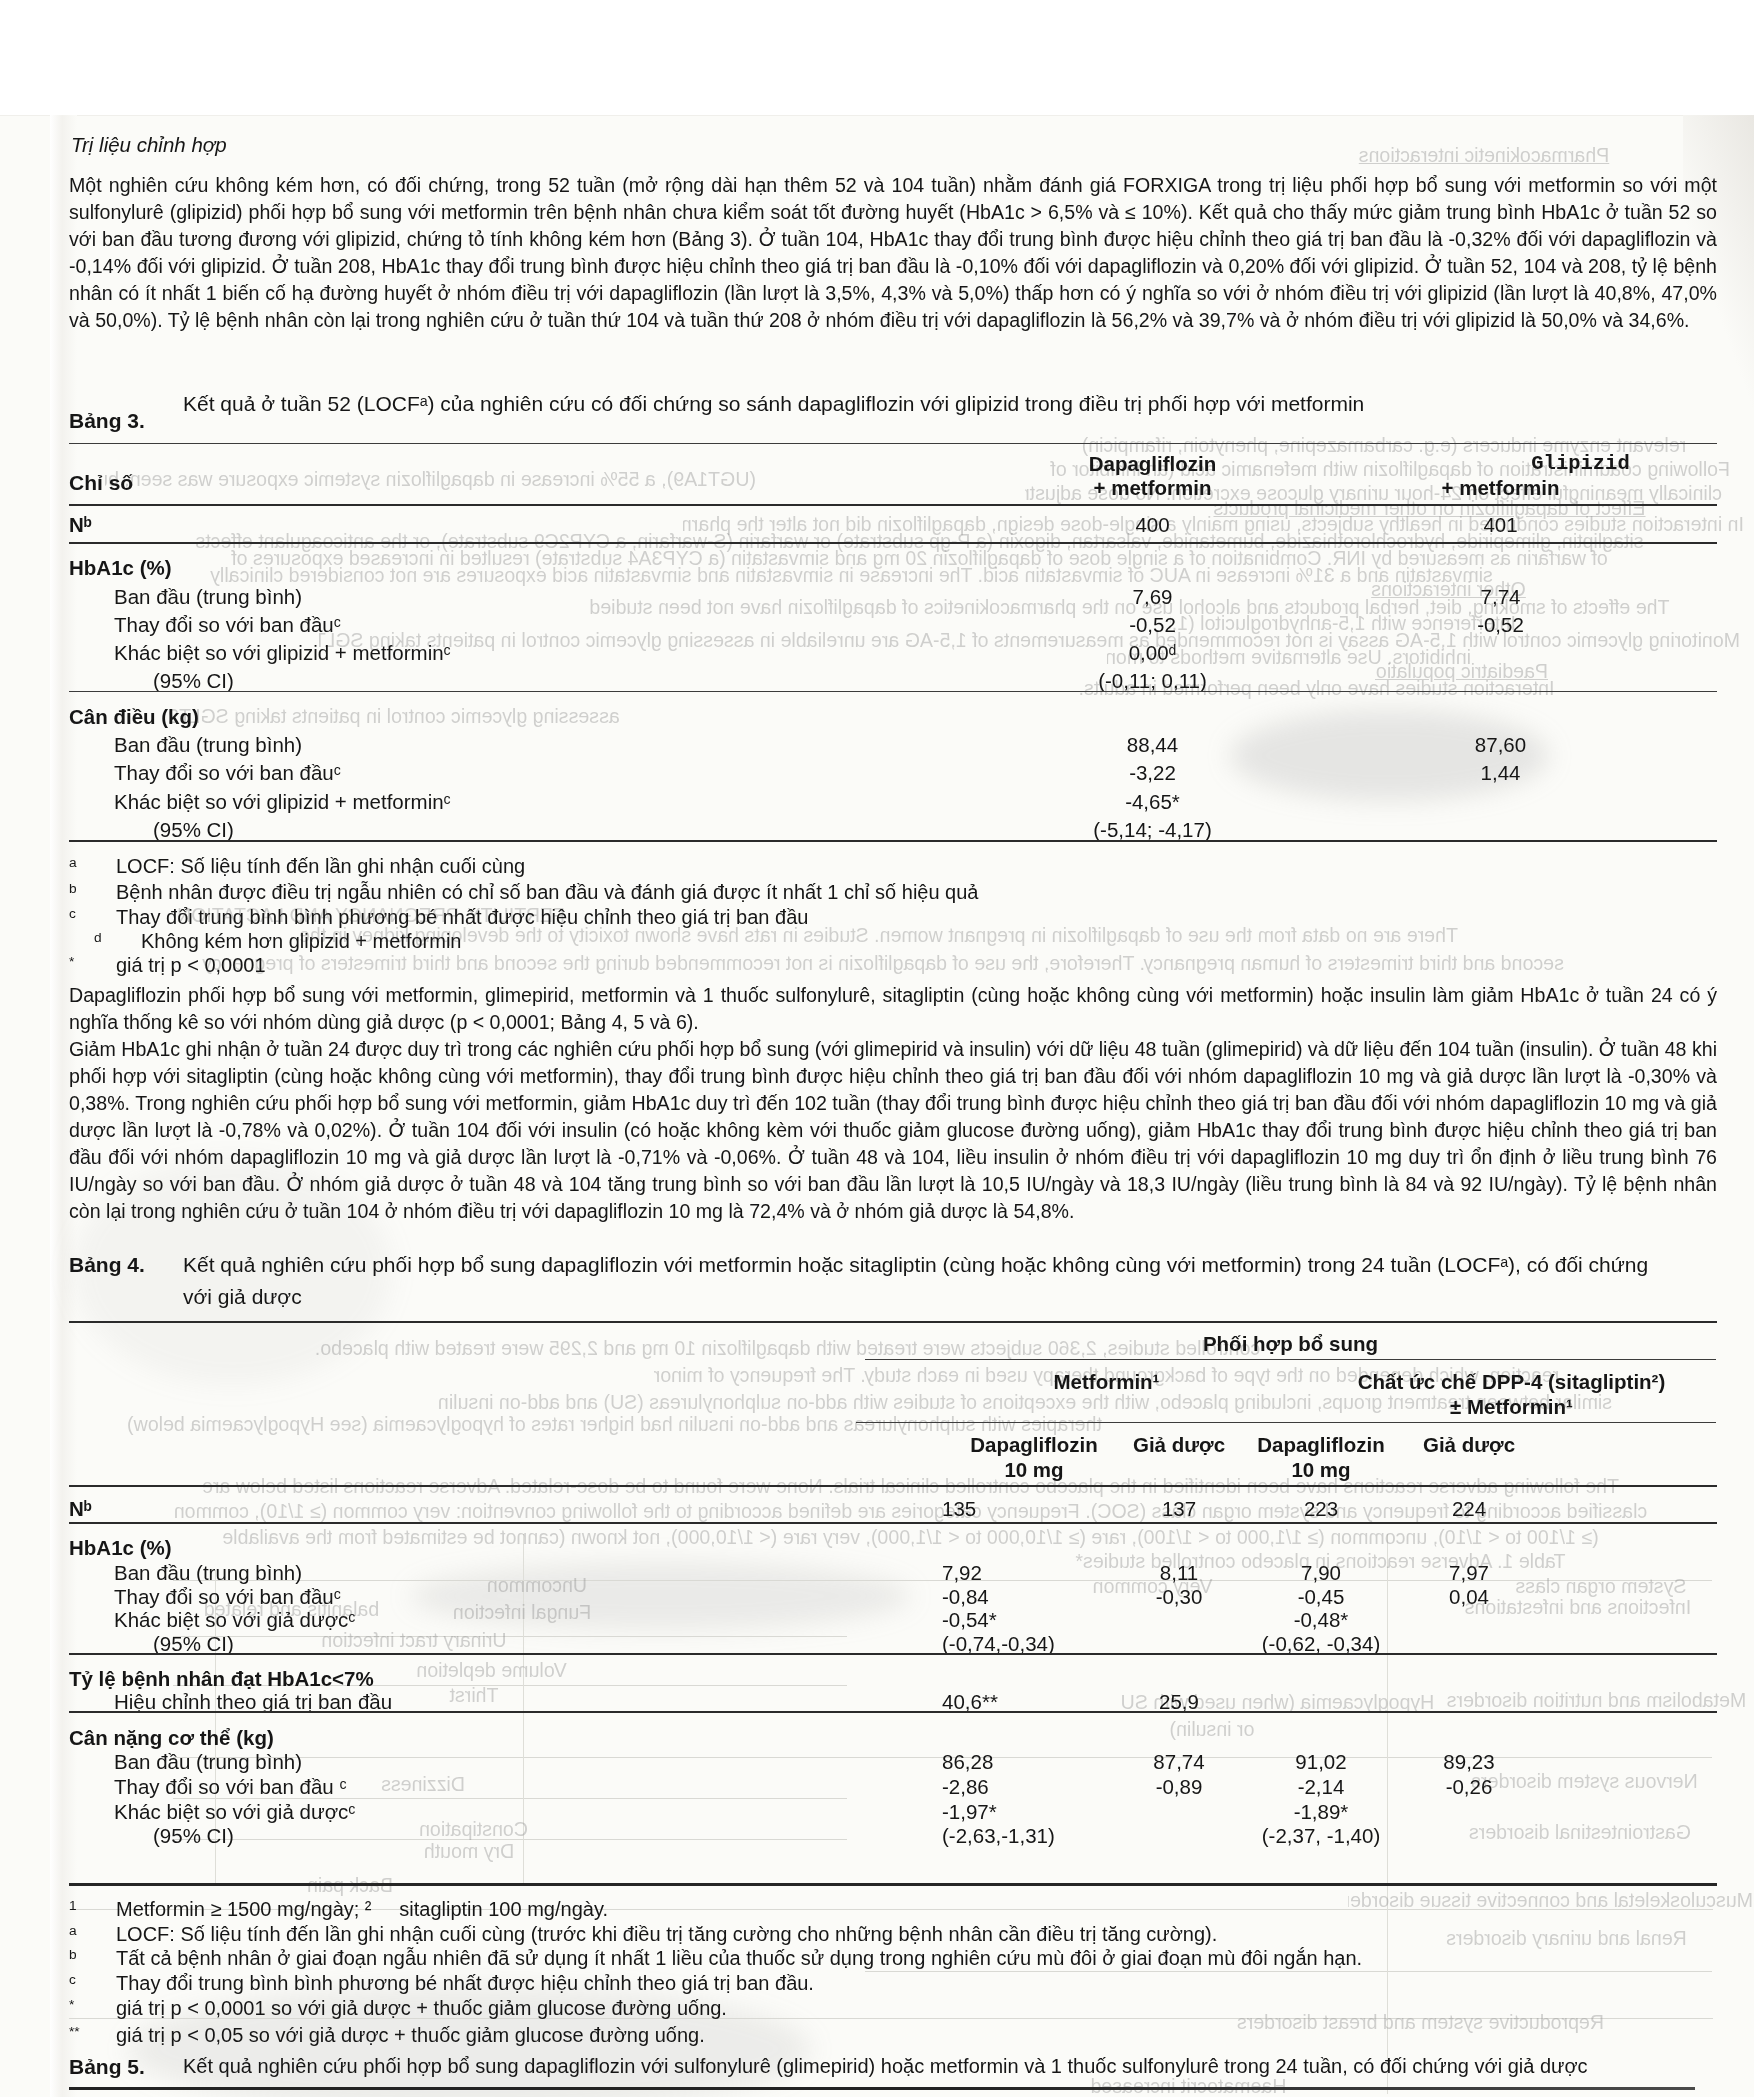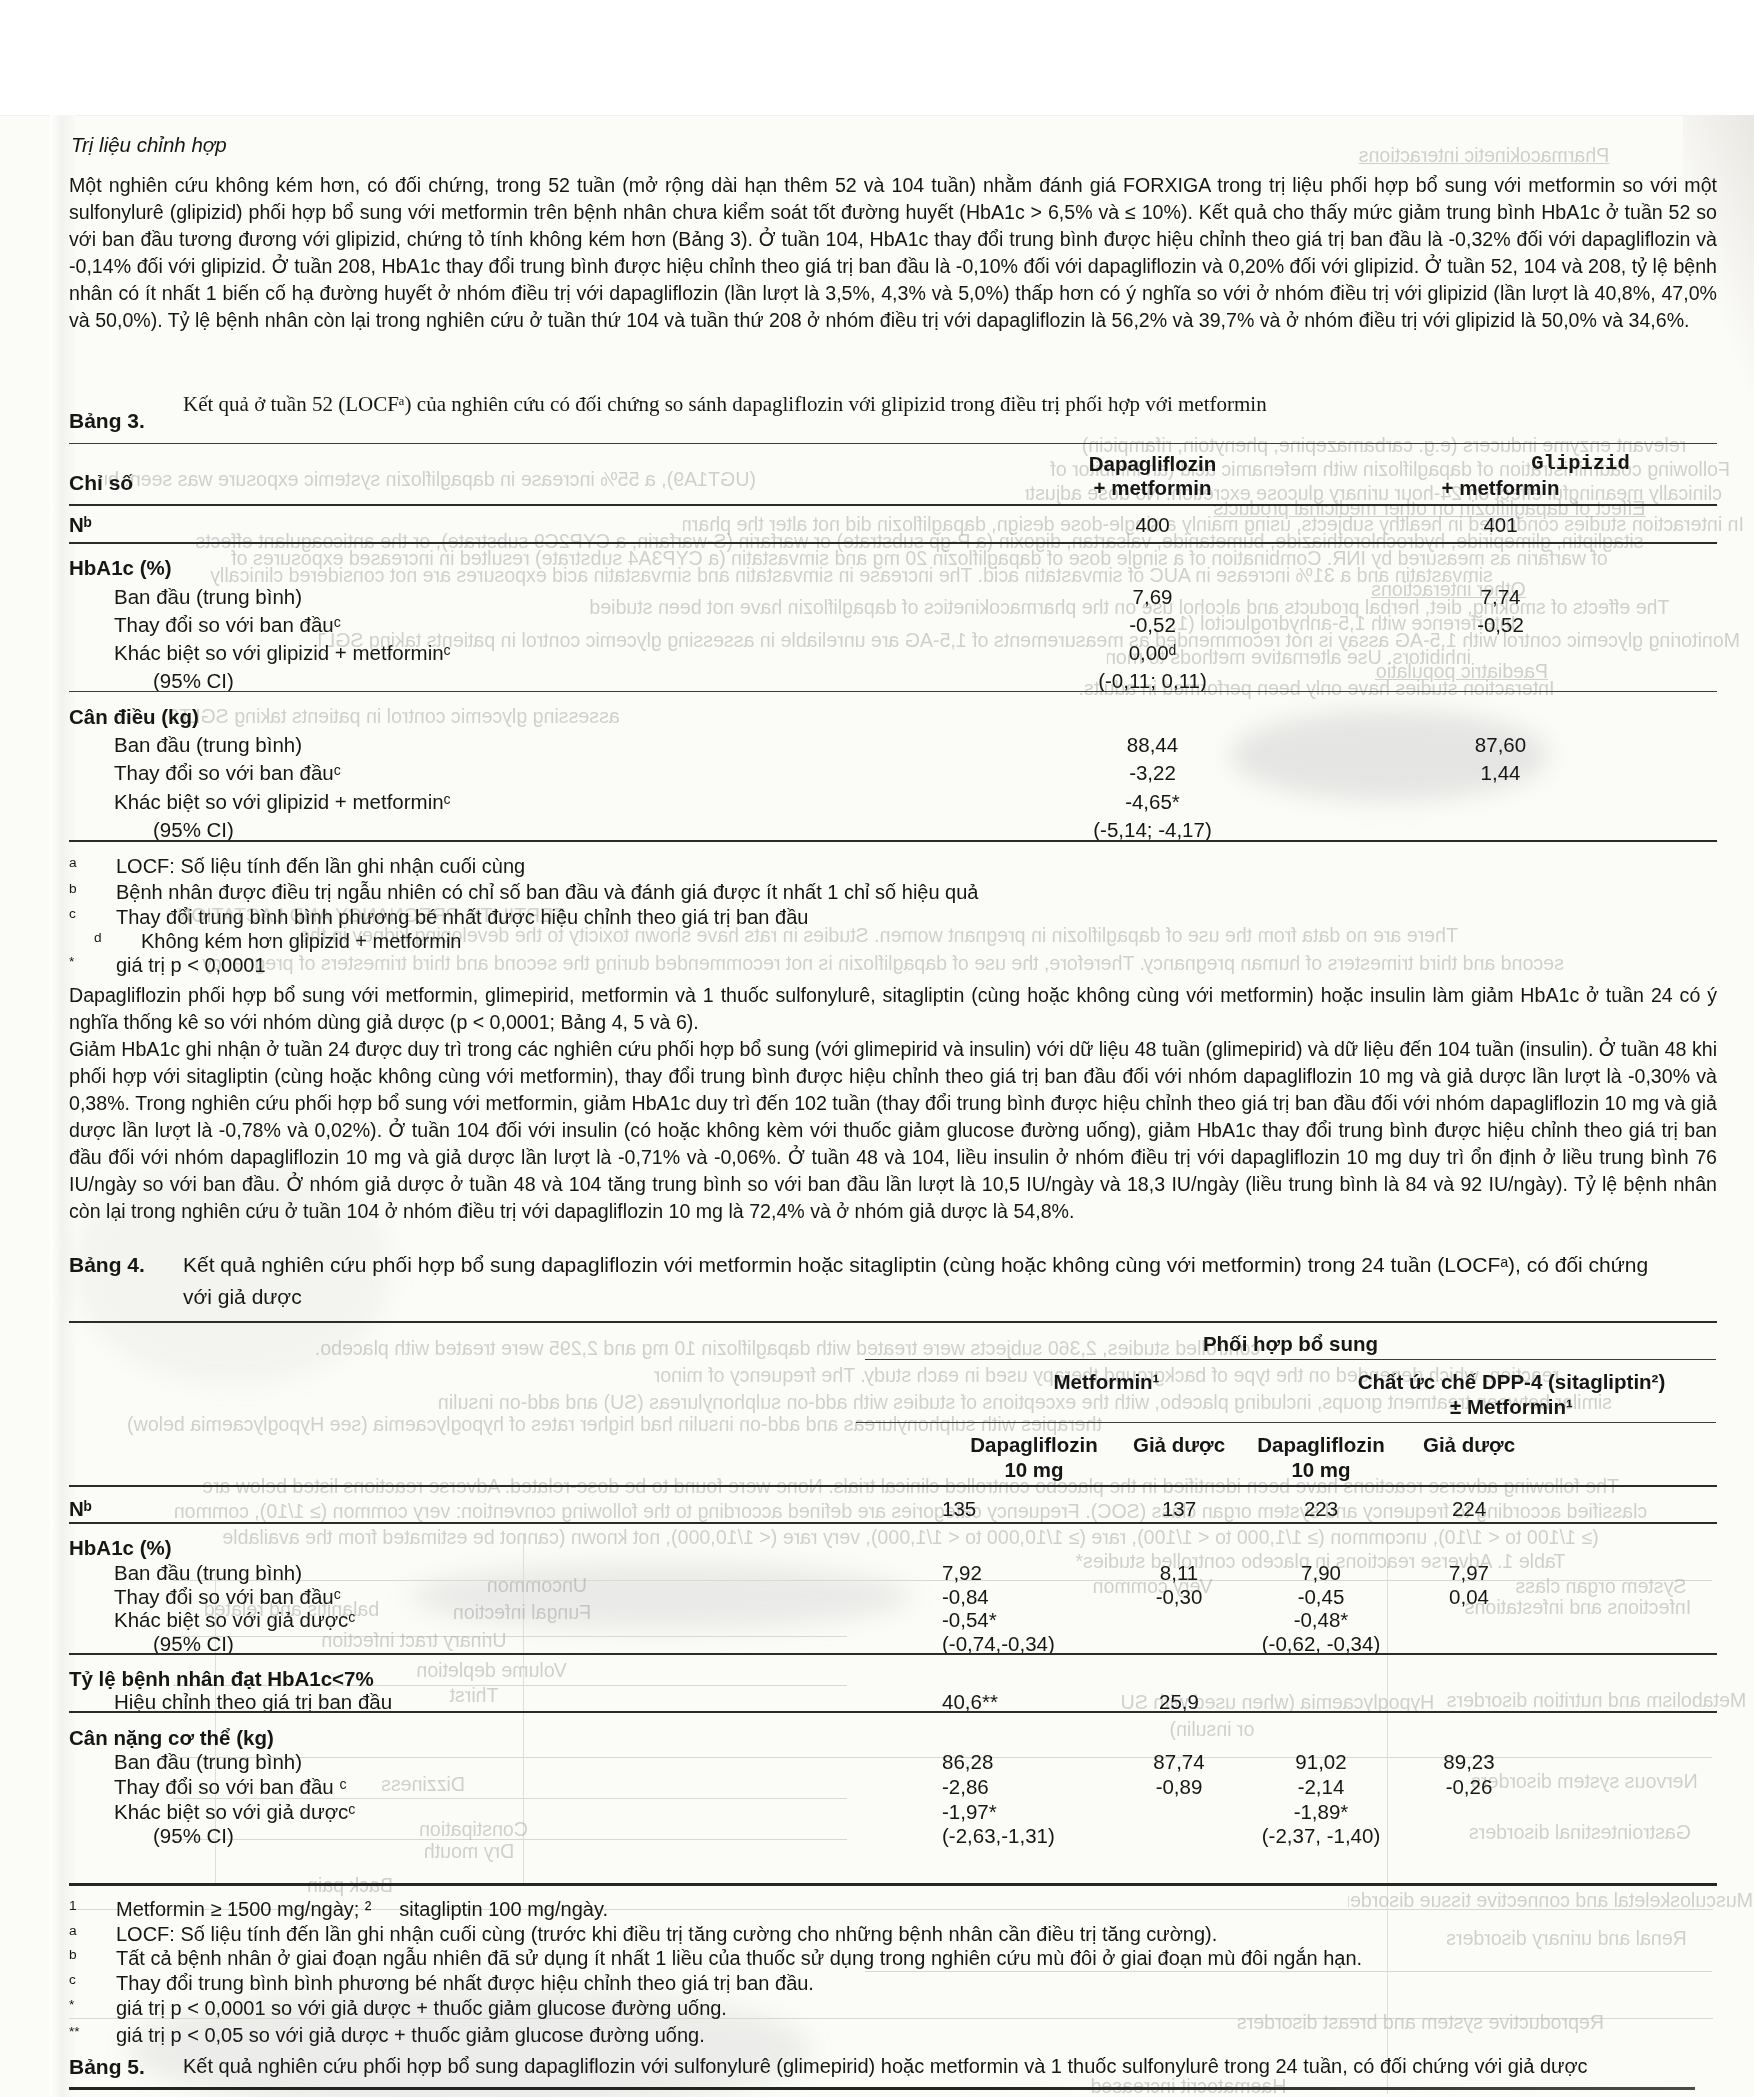--- a/index.html
+++ b/index.html
@@ -114,21 +114,21 @@
   <div class="g" style="left:1348px;top:1889px;width:405px;">Musculoskeletal and connective tissue disorders</div>
   <div class="g" style="left:1421px;top:1927px;width:291px;">Renal and urinary disorders</div>
   <div class="g" style="left:1220px;top:2011px;width:401px;">Reproductive system and breast disorders</div>
   <div class="g" style="left:1070px;top:2075px;width:237px;">Haematocrit increased</div>
 
   <div class="abs i" style="left:71px;top:133px;font-size:20.5px;">Trị liệu chỉnh hợp</div>
 
   <div class="para" style="top:172px;height:221px;">Một nghiên cứu không kém hơn, có đối chứng, trong 52 tuần (mở rộng dài hạn thêm 52 và 104 tuần) nhằm đánh giá FORXIGA trong trị liệu phối hợp bổ sung với metformin so với một sulfonylurê (glipizid) phối hợp bổ sung với metformin trên bệnh nhân chưa kiểm soát tốt đường huyết (HbA1c &gt; 6,5% và ≤ 10%). Kết quả cho thấy mức giảm trung bình HbA1c ở tuần 52 so với ban đầu tương đương với glipizid, chứng tỏ tính không kém hơn (Bảng 3). Ở tuần 104, HbA1c thay đổi trung bình được hiệu chỉnh theo giá trị ban đầu là -0,32% đối với dapagliflozin và -0,14% đối với glipizid. Ở tuần 208, HbA1c thay đổi trung bình được hiệu chỉnh theo giá trị ban đầu là -0,10% đối với dapagliflozin và 0,20% đối với glipizid. Ở tuần 52, 104 và 208, tỷ lệ bệnh nhân có ít nhất 1 biến cố hạ đường huyết ở nhóm điều trị với dapagliflozin (lần lượt là 3,5%, 4,3% và 5,0%) thấp hơn có ý nghĩa so với ở nhóm điều trị với glipizid (lần lượt là 40,8%, 47,0% và 50,0%). Tỷ lệ bệnh nhân còn lại trong nghiên cứu ở tuần thứ 104 và tuần thứ 208 ở nhóm điều trị với dapagliflozin là 56,2% và 39,7% và ở nhóm điều trị với glipizid là 50,0% và 34,6%.</div>
 
   <div class="cap b" style="left:69px;top:409px;">Bảng 3.</div>
-  <div class="cap" style="left:183px;top:392px;font-family:Liberation Serif, serif;">Kết quả ở tuần 52 (LOCFᵃ) của nghiên cứu có đối chứng so sánh dapagliflozin với glipizid trong điều trị phối hợp với metformin</div>
+  <div class="cap" style="left:183px;top:392px;">Kết quả ở tuần 52 (LOCFᵃ) của nghiên cứu có đối chứng so sánh dapagliflozin với glipizid trong điều trị phối hợp với metformin</div>
 
   <div class="rule thin" style="left:69px;top:443px;width:1648px;"></div>
   <div class="abs b" style="left:69px;top:471px;font-size:21px;">Chỉ số</div>
   <div class="hcell" style="left:993px;top:452px;width:319px;">Dapagliflozin</div>
   <div class="hcell" style="left:993px;top:476px;width:319px;">+ metformin</div>
   <div class="hcell" style="left:1421px;top:452px;width:319px;font-family:Liberation Mono, monospace;">Glipizid</div>
   <div class="hcell" style="left:1341px;top:476px;width:319px;">+ metformin</div>
   <div class="rule" style="left:69px;top:504px;width:1648px;height:2.3px;"></div>
 
   <div class="trow" style="top:513px;">

